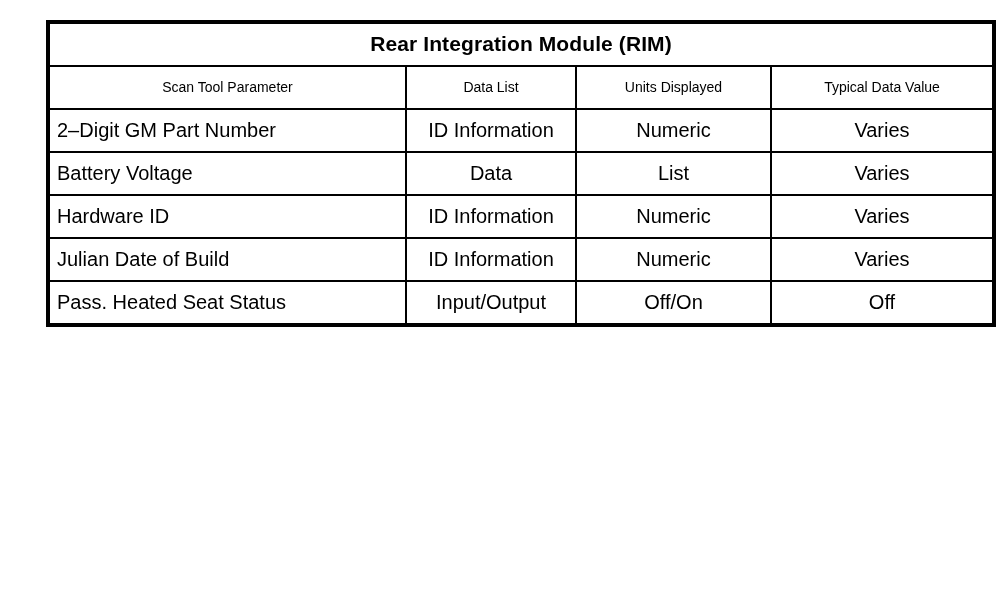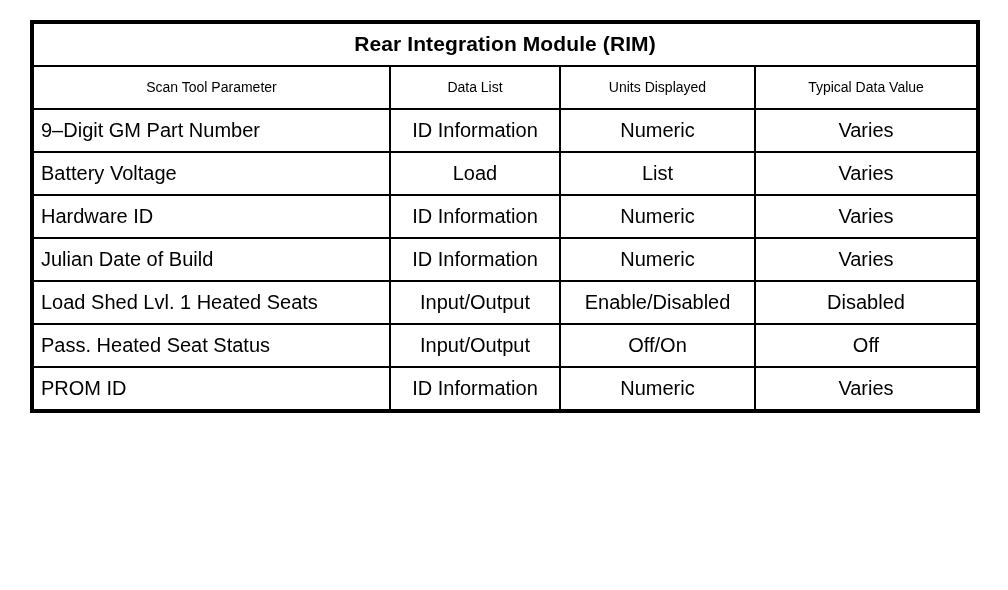--- a/index.html
+++ b/index.html
@@ -20,21 +20,21 @@
   #canvas {
     position: relative;
     width: 1008px;
     height: 590px;
     background: #ffffff;
   }
 
   
   #rim-table {
     position: absolute;
-    left: 30px;
+    left: 46px;
     top: 20px;
     width: 946px;
     border-collapse: collapse;
     table-layout: fixed;
     background: #ffffff;
     border: 4px solid #000000;
   }
 
   #rim-table td {
     border: 2px solid #000000;
@@ -96,67 +96,55 @@
 
       <tr>
         <td class="colhead">Scan Tool Parameter</td>
         <td class="colhead">Data List</td>
         <td class="colhead">Units Displayed</td>
         <td class="colhead">Typical Data Value</td>
       </tr>
 
 
       <tr>
-        <td class="param">9–Digit GM Part Number</td>
+        <td class="param">2–Digit GM Part Number</td>
         <td>ID Information</td>
         <td>Numeric</td>
         <td>Varies</td>
       </tr>
 
       <tr>
         <td class="param">Battery Voltage</td>
-        <td>Load</td>
+        <td>Data</td>
         <td>List</td>
         <td>Varies</td>
       </tr>
 
 
       <tr>
         <td class="param">Hardware ID</td>
         <td>ID Information</td>
         <td>Numeric</td>
         <td>Varies</td>
       </tr>
 
       <tr>
         <td class="param">Julian Date of Build</td>
         <td>ID Information</td>
         <td>Numeric</td>
         <td>Varies</td>
       </tr>
 
-      <tr>
-        <td class="param">Load Shed Lvl. 1 Heated Seats</td>
-        <td>Input/Output</td>
-        <td>Enable/Disabled</td>
-        <td>Disabled</td>
-      </tr>
 
 
       <tr>
         <td class="param">Pass. Heated Seat Status</td>
         <td>Input/Output</td>
         <td>Off/On</td>
         <td>Off</td>
       </tr>
 
-      <tr>
-        <td class="param">PROM ID</td>
-        <td>ID Information</td>
-        <td>Numeric</td>
-        <td>Varies</td>
-      </tr>
 
 
     </tbody>
   </table>
 
 </div>
 
 </body></html>

